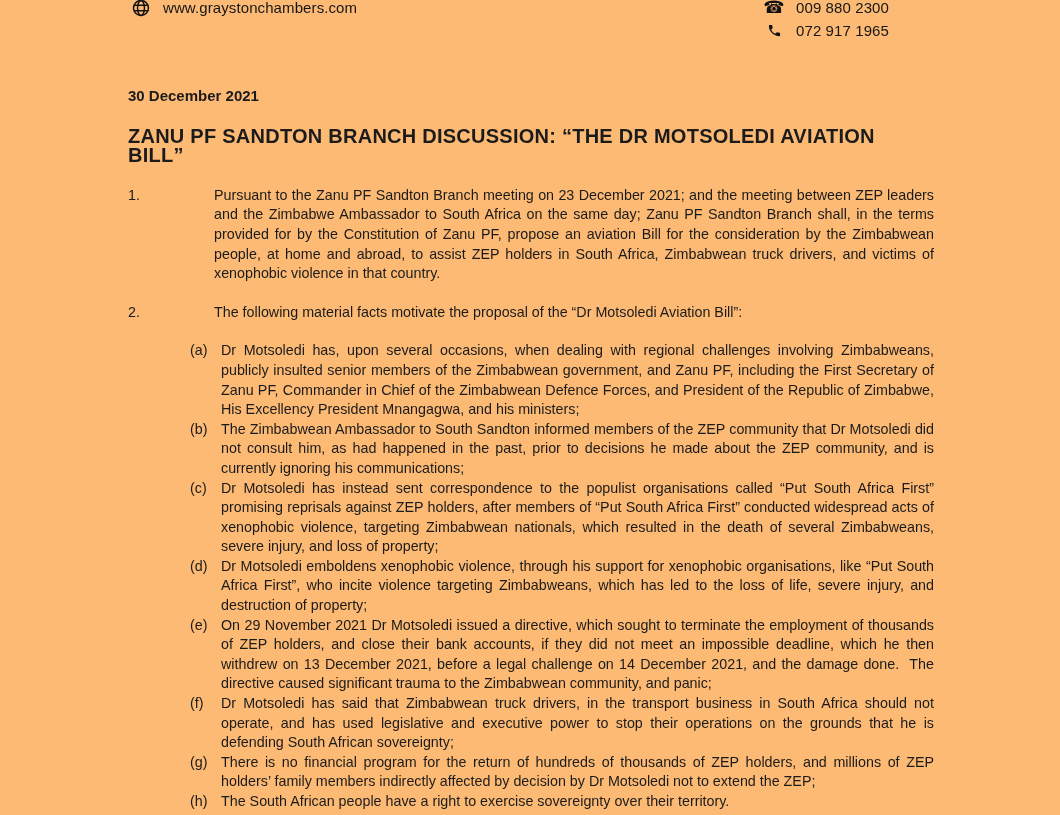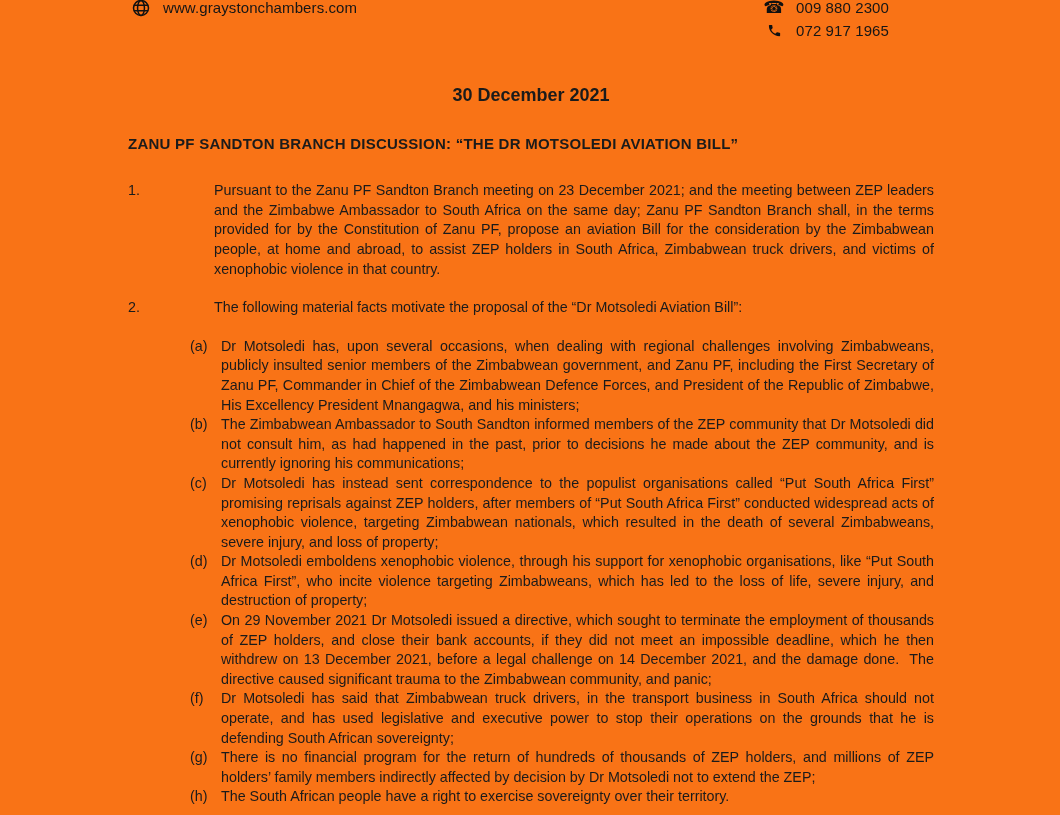--- a/index.html
+++ b/index.html
@@ -12,21 +12,21 @@
     height: 815px;
     position: relative;
     overflow: hidden;
     font-family: "Liberation Sans", "DejaVu Sans", sans-serif;
     color: #1b1b1b;
     -webkit-font-smoothing: antialiased;
   }
   .page {
     position: absolute;
     inset: 0;
-    background: #f97316;
+    background: #fdba74;
   }
   
   .letterhead {
     position: absolute;
     top: -4px;
     left: 0;
     right: 0;
     height: 48px;
   }
   .lh-col { position: absolute; top: 0; }
@@ -58,29 +58,28 @@
   .doc-body {
     position: absolute;
     left: 128px;
     top: 86px;
     width: 806px;
     font-size: 14.3px;
     line-height: 19.6px;
     color: #1b1b1b;
   }
   .doc-date {
-    margin: 0 0 28px 0;
+    margin: 0 0 21px 0;
     font-weight: bold;
-    font-size: 18px;
-    text-align: center;
+    font-size: 15px;
   }
   .doc-title {
-    margin: 0 0 28px 0;
+    margin: 0 0 20px 0;
     font-weight: bold;
-    font-size: 15px;
+    font-size: 20px;
     letter-spacing: 0.25px;
     line-height: 19.6px;
   }
   .para {
     display: flex;
     margin: 0 0 19px 0;
   }
   .para-num {
     width: 62px;
     flex: none;

